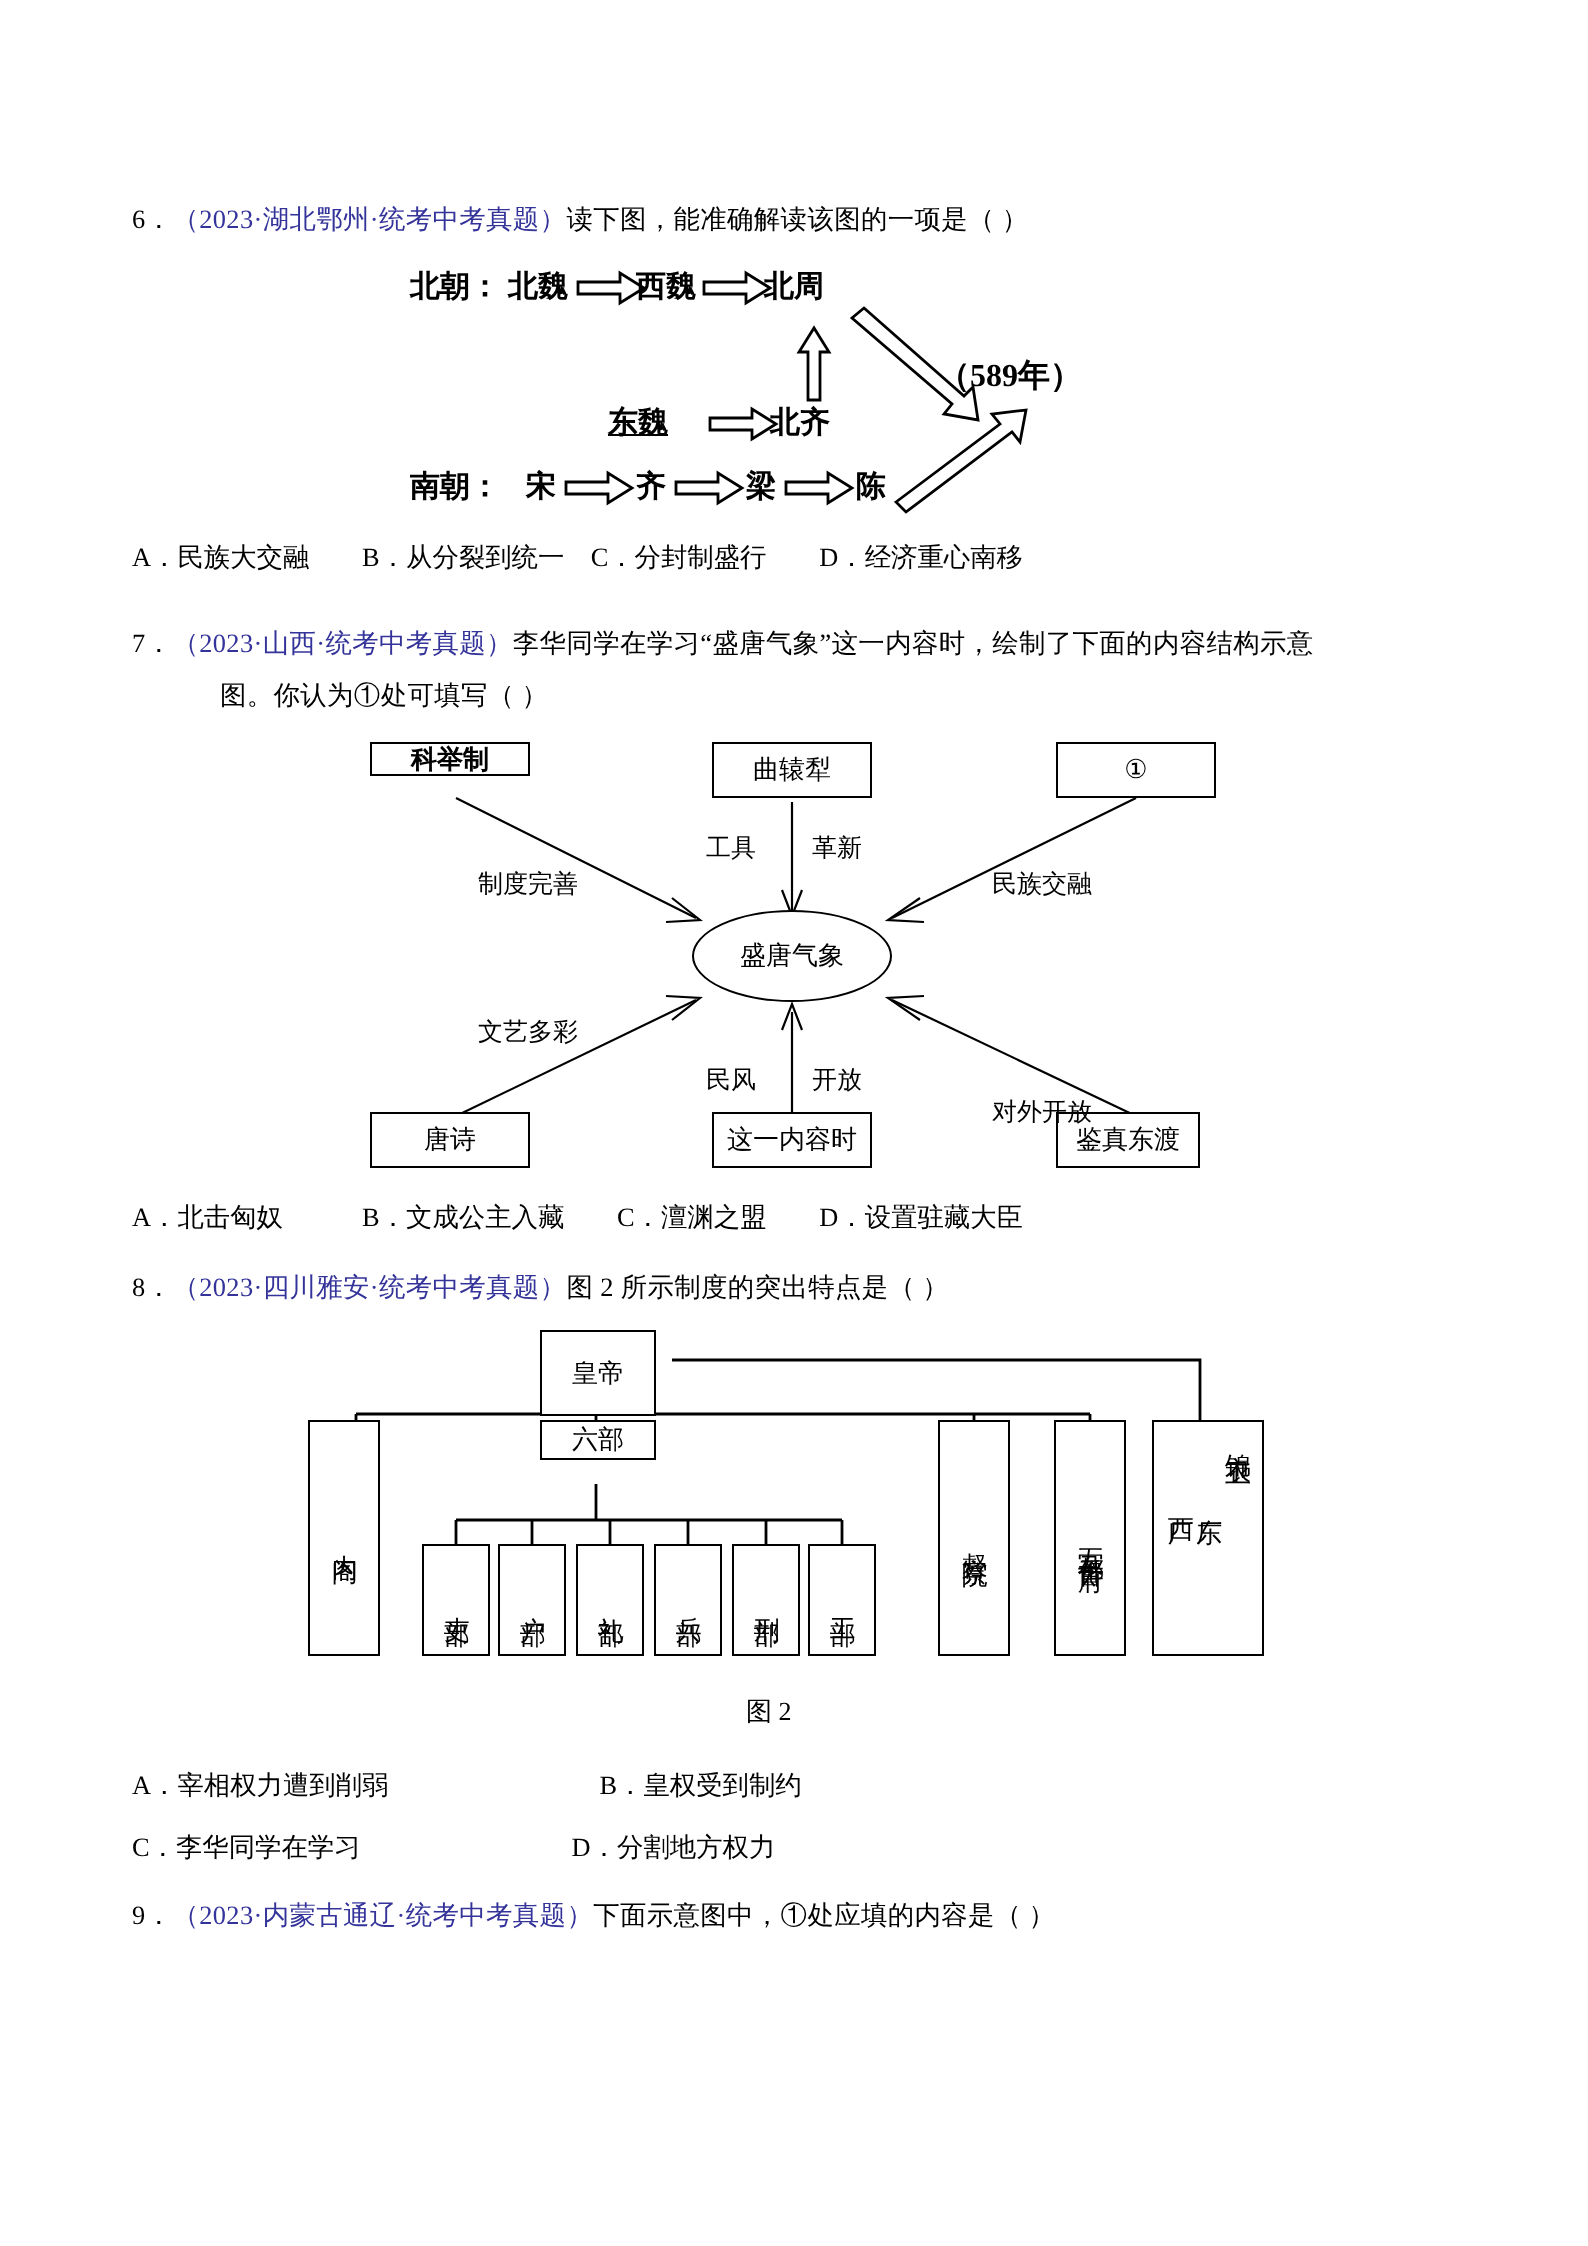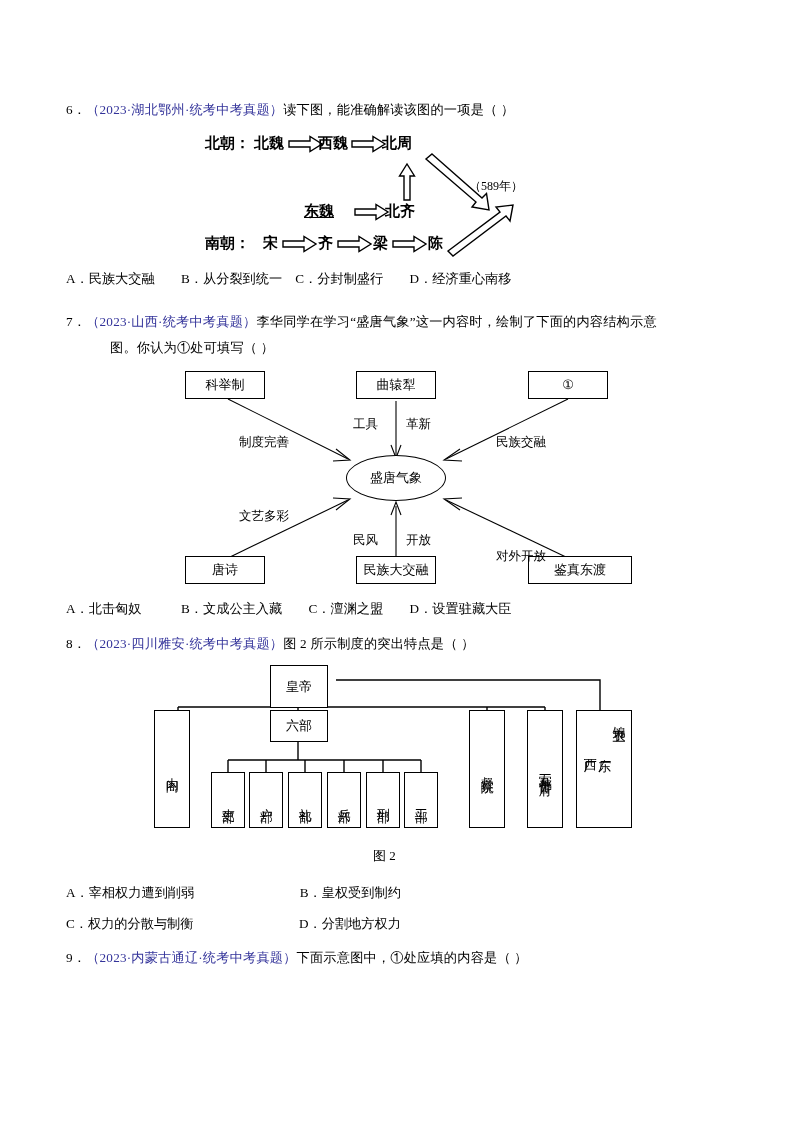--- a/index.html
+++ b/index.html
@@ -33,23 +33,24 @@
   #diagram1{position:absolute;left:205px;top:128px;width:400px;height:132px;}
   #diagram1 .lbl{
     position:absolute;
     font-size:15px;
     font-weight:bold;
     white-space:nowrap;
     font-family:"Liberation Serif","DejaVu Serif",serif;
   }
   #diagram1 .yr{
     position:absolute;
-    font-size:12px;
+    font-size:16px;
     white-space:nowrap;
     font-family:"Liberation Serif",serif;
+    font-weight:bold;
   }
 
   
   #diagram2{position:absolute;left:150px;top:366px;width:500px;height:228px;}
   #diagram2 .nbox{
     position:absolute;
     border:1px solid #000;
     box-sizing:border-box;
     display:flex;align-items:center;justify-content:center;
     font-size:13px;
@@ -164,29 +165,29 @@
         <path d="M186,144 L200,133 L183,132"></path>
 
         <line x1="246" y1="190" x2="246" y2="140"></line>
         <path d="M241,149 L246,136 L251,149"></path>
 
         <line x1="418" y1="192" x2="296" y2="134"></line>
         <path d="M310,144 L294,133 L312,132"></path>
       </g>
     </svg>
 
-    <div class="nbox" style="left:35px;top:5px;width:80px;height:28px;">科举制</div>
+    <div class="nbox" style="left:35px;top:5px;width:80px;height:17px;font-weight:bold;">科举制</div>
     <div class="nbox" style="left:206px;top:5px;width:80px;height:28px;">曲辕犁</div>
     <div class="nbox" style="left:378px;top:5px;width:80px;height:28px;">①</div>
 
     <div class="ell" style="left:196px;top:89px;width:100px;height:46px;">盛唐气象</div>
 
     <div class="nbox" style="left:35px;top:190px;width:80px;height:28px;">唐诗</div>
-    <div class="nbox" style="left:206px;top:190px;width:80px;height:28px;">民族大交融</div>
-    <div class="nbox" style="left:378px;top:190px;width:104px;height:28px;">鉴真东渡</div>
+    <div class="nbox" style="left:206px;top:190px;width:80px;height:28px;">这一内容时</div>
+    <div class="nbox" style="left:378px;top:190px;width:72px;height:28px;">鉴真东渡</div>
 
     <div class="elab" style="left:89px;top:68px;">制度完善</div>
     <div class="elab" style="left:203px;top:50px;">工具</div>
     <div class="elab" style="left:256px;top:50px;">革新</div>
     <div class="elab" style="left:346px;top:68px;">民族交融</div>
 
     <div class="elab" style="left:89px;top:142px;">文艺多彩</div>
     <div class="elab" style="left:203px;top:166px;">民风</div>
     <div class="elab" style="left:256px;top:166px;">开放</div>
     <div class="elab" style="left:346px;top:142px;margin-top:40px;">对外开放</div>
@@ -219,38 +220,38 @@
         <path d="M204,98 L204,110"></path>
         <path d="M243,98 L243,110"></path>
         <path d="M281,98 L281,110"></path>
       </g>
     </svg>
 
     <div class="obox" style="left:130px;top:3px;width:58px;height:43px;">皇帝</div>
 
     <div class="obox vbox" style="left:14px;top:48px;width:36px;height:118px;">内阁</div>
 
-    <div class="obox" style="left:130px;top:48px;width:58px;height:32px;">六部</div>
+    <div class="obox" style="left:130px;top:48px;width:58px;height:20px;">六部</div>
 
     <div class="obox vbox" style="left:71px;top:110px;width:34px;height:56px;">吏部</div>
     <div class="obox vbox" style="left:109px;top:110px;width:34px;height:56px;">户部</div>
     <div class="obox vbox" style="left:148px;top:110px;width:34px;height:56px;">礼部</div>
     <div class="obox vbox" style="left:187px;top:110px;width:34px;height:56px;">兵部</div>
     <div class="obox vbox" style="left:226px;top:110px;width:34px;height:56px;">刑部</div>
     <div class="obox vbox" style="left:264px;top:110px;width:34px;height:56px;">工部</div>
 
     <div class="obox vbox" style="left:329px;top:48px;width:36px;height:118px;">督察院</div>
     <div class="obox vbox" style="left:387px;top:48px;width:36px;height:118px;">五军都督府</div>
 
     <div class="obox" style="left:436px;top:48px;width:56px;height:118px;padding:0;flex-direction:row-reverse;align-items:flex-start;justify-content:center;">
       <div style="writing-mode:vertical-rl;text-orientation:upright;letter-spacing:2px;line-height:1.1;padding-top:5px;">锦衣卫</div>
       <div style="writing-mode:vertical-rl;text-orientation:upright;letter-spacing:2px;line-height:1.1;padding-top:38px;"><span>东厂</span><span style="display:block;height:14px;"></span><span>西厂</span></div>
     </div>
 
     <div class="cap" style="left:233px;top:185px;">图 2</div>
   </div>
 
   <div class="opts" style="left:66px;top:882px;">A．宰相权力遭到削弱　　　　　　　　B．皇权受到制约</div>
-  <div class="opts" style="left:66px;top:913px;">C．权力的分散与制衡　　　　　　　　D．分割地方权力</div>
+  <div class="opts" style="left:66px;top:913px;">C．李华同学在学习　　　　　　　　D．分割地方权力</div>
 
   <div class="qline" style="left:66px;top:947px;"><span>9．</span><span class="src">（2023·内蒙古通辽·统考中考真题）</span><span>下面示意图中，①处应填的内容是（      ）</span></div>
 
 </div>
 
 </body></html>

